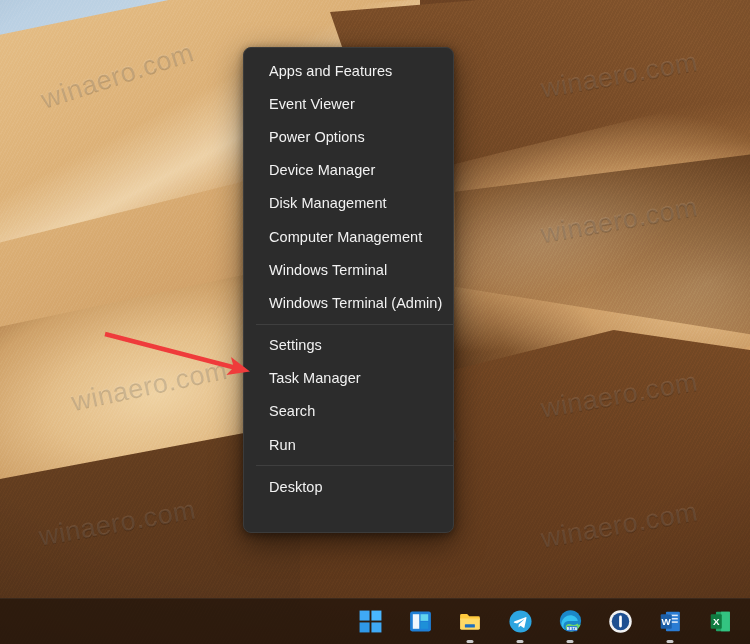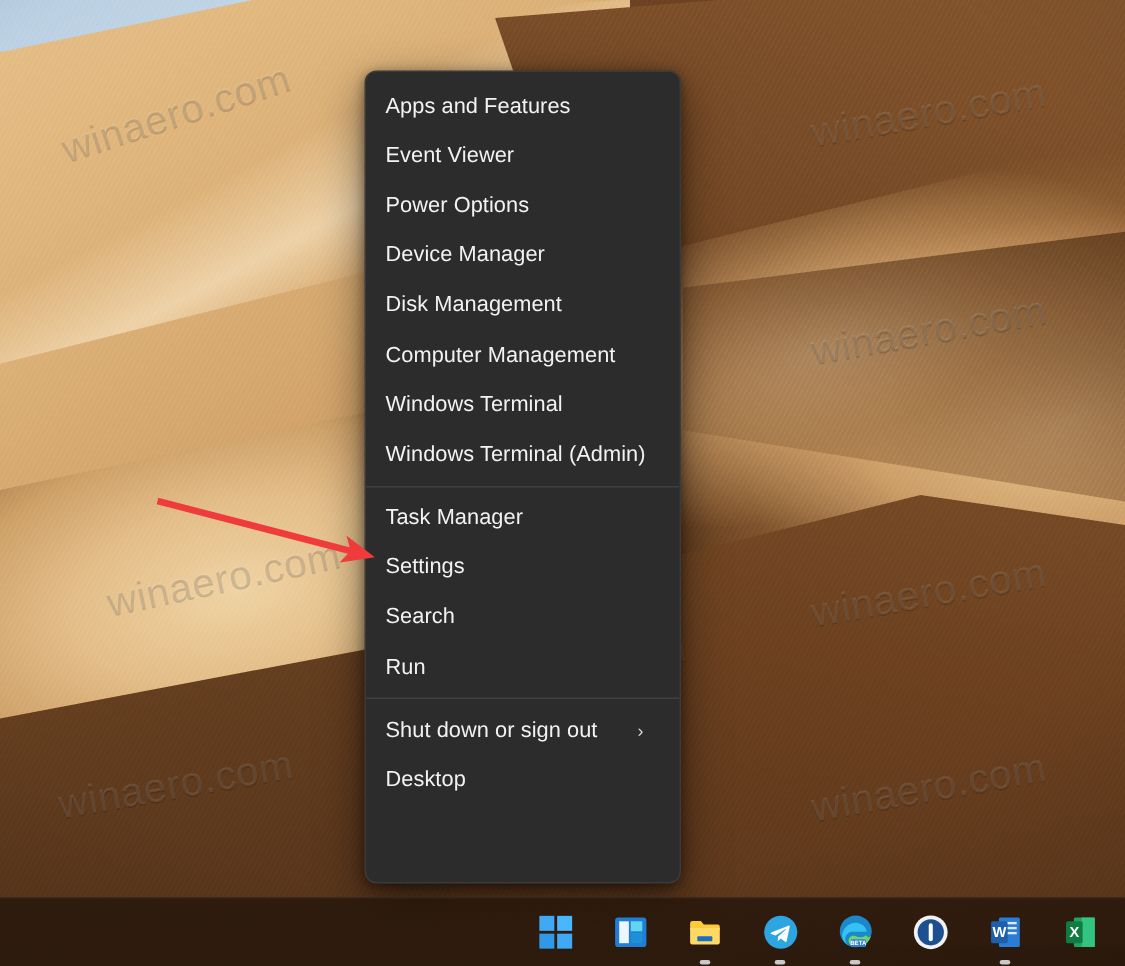--- a/index.html
+++ b/index.html
@@ -115,26 +115,26 @@
     white-space:nowrap;
     letter-spacing:0.5px;
     pointer-events:none;
     user-select:none;
   }
 
   
   #winx-menu {
     position:absolute;
     left:243px; top:47px;
-    width:211px; height:542px;
+    width:211px; height:486px;
     background:#2c2c2c;
     border:1px solid #3b3b3b;
     border-radius:8px;
     box-shadow:0 10px 30px rgba(0,0,0,0.50), 0 2px 8px rgba(0,0,0,0.40);
-    padding:6px 0 6px 0;
+    padding:6px 0 6px 12px;
     overflow:hidden;
   }
   .menu-item {
     position:relative;
     height:33.2px;
     display:flex;
     align-items:center;
     padding-left:13px;
     padding-right:10px;
     color:#f2f2f2;
@@ -252,36 +252,32 @@
         <span class="label">Computer Management</span>
       </div>
       <div class="menu-item">
         <span class="label">Windows Terminal</span>
       </div>
       <div class="menu-item">
         <span class="label">Windows Terminal (Admin)</span>
       </div>
       <div class="menu-sep"></div>
       <div class="menu-item">
+        <span class="label">Settings</span>
+      </div>
+      <div class="menu-item">
         <span class="label">Task Manager</span>
       </div>
       <div class="menu-item">
-        <span class="label">Settings</span>
-      </div>
-      <div class="menu-item">
         <span class="label">Search</span>
       </div>
       <div class="menu-item">
         <span class="label">Run</span>
       </div>
       <div class="menu-sep"></div>
-      <div class="menu-item">
-        <span class="label">Shut down or sign out</span>
-        <span class="chev">›</span>
-      </div>
       <div class="menu-item">
         <span class="label">Desktop</span>
       </div>
     </div>
 
   <svg id="arrow-annotation" viewBox="0 0 750 644" xmlns="http://www.w3.org/2000/svg">
     <defs>
       <marker id="arrowhead" markerWidth="5" markerHeight="4.2" refX="3.6" refY="2.1" orient="auto" markerUnits="strokeWidth">
         <path d="M0,0 L5,2.1 L0,4.2 L1.2,2.1 Z" fill="#ef3b3b"></path>
       </marker>

